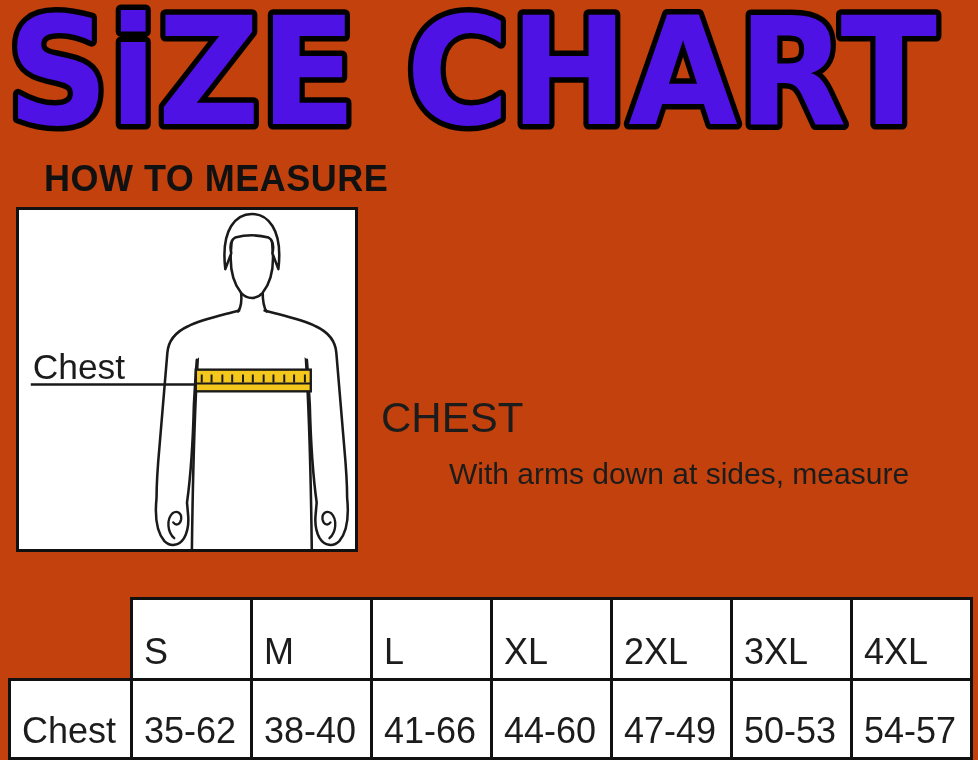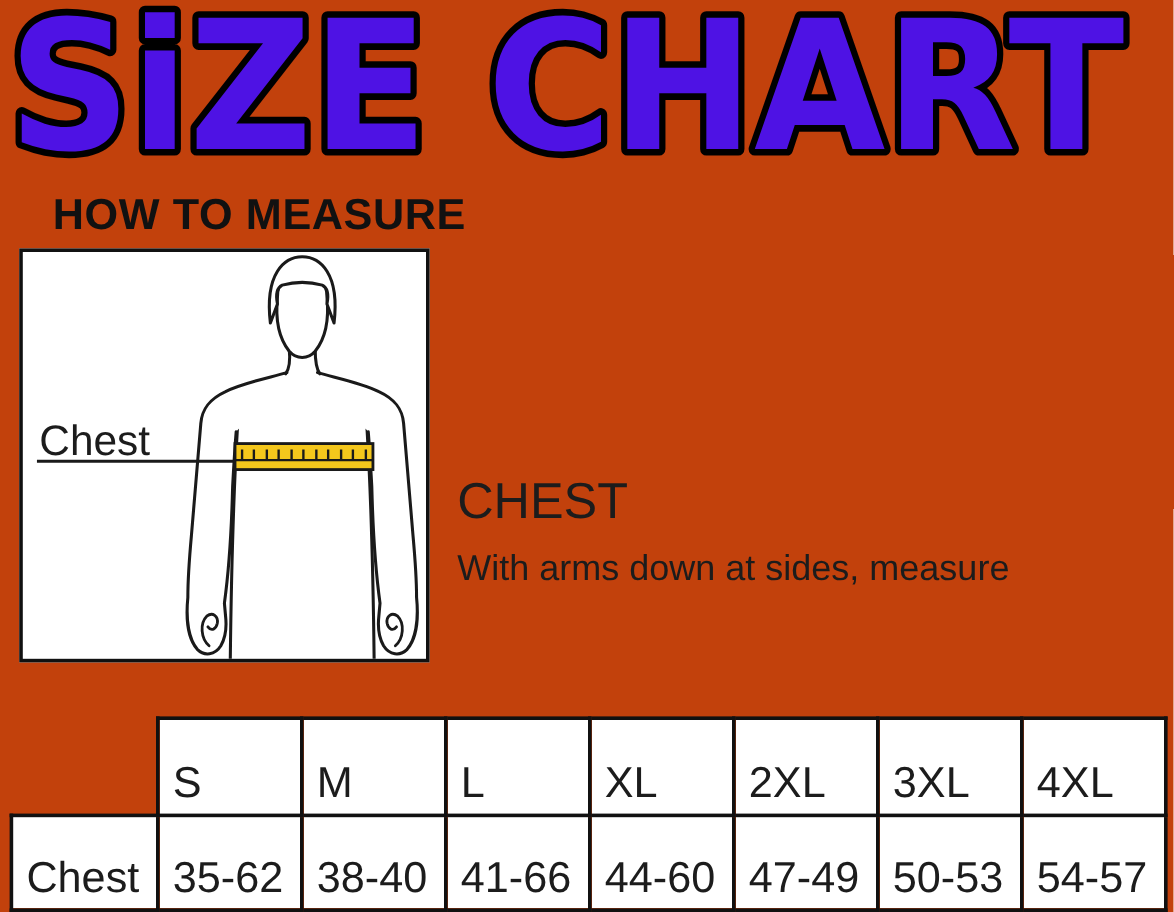--- a/index.html
+++ b/index.html
@@ -55,20 +55,21 @@
     line-height: 48px;
     color: #1c1c1c;
     letter-spacing: 0px;
   }
   .chest-info-lines { margin-top: 12px; }
   .chest-info-line {
     font-size: 30px;
     line-height: 40px;
     color: #1c1c1c;
     white-space: nowrap;
+    text-align: center;
   }
 
   
   .size-table-wrap { position: absolute; left: 8px; top: 597px; }
   table.size-table {
     border-collapse: collapse;
     table-layout: fixed;
     width: 962px;
   }
   table.size-table td {

